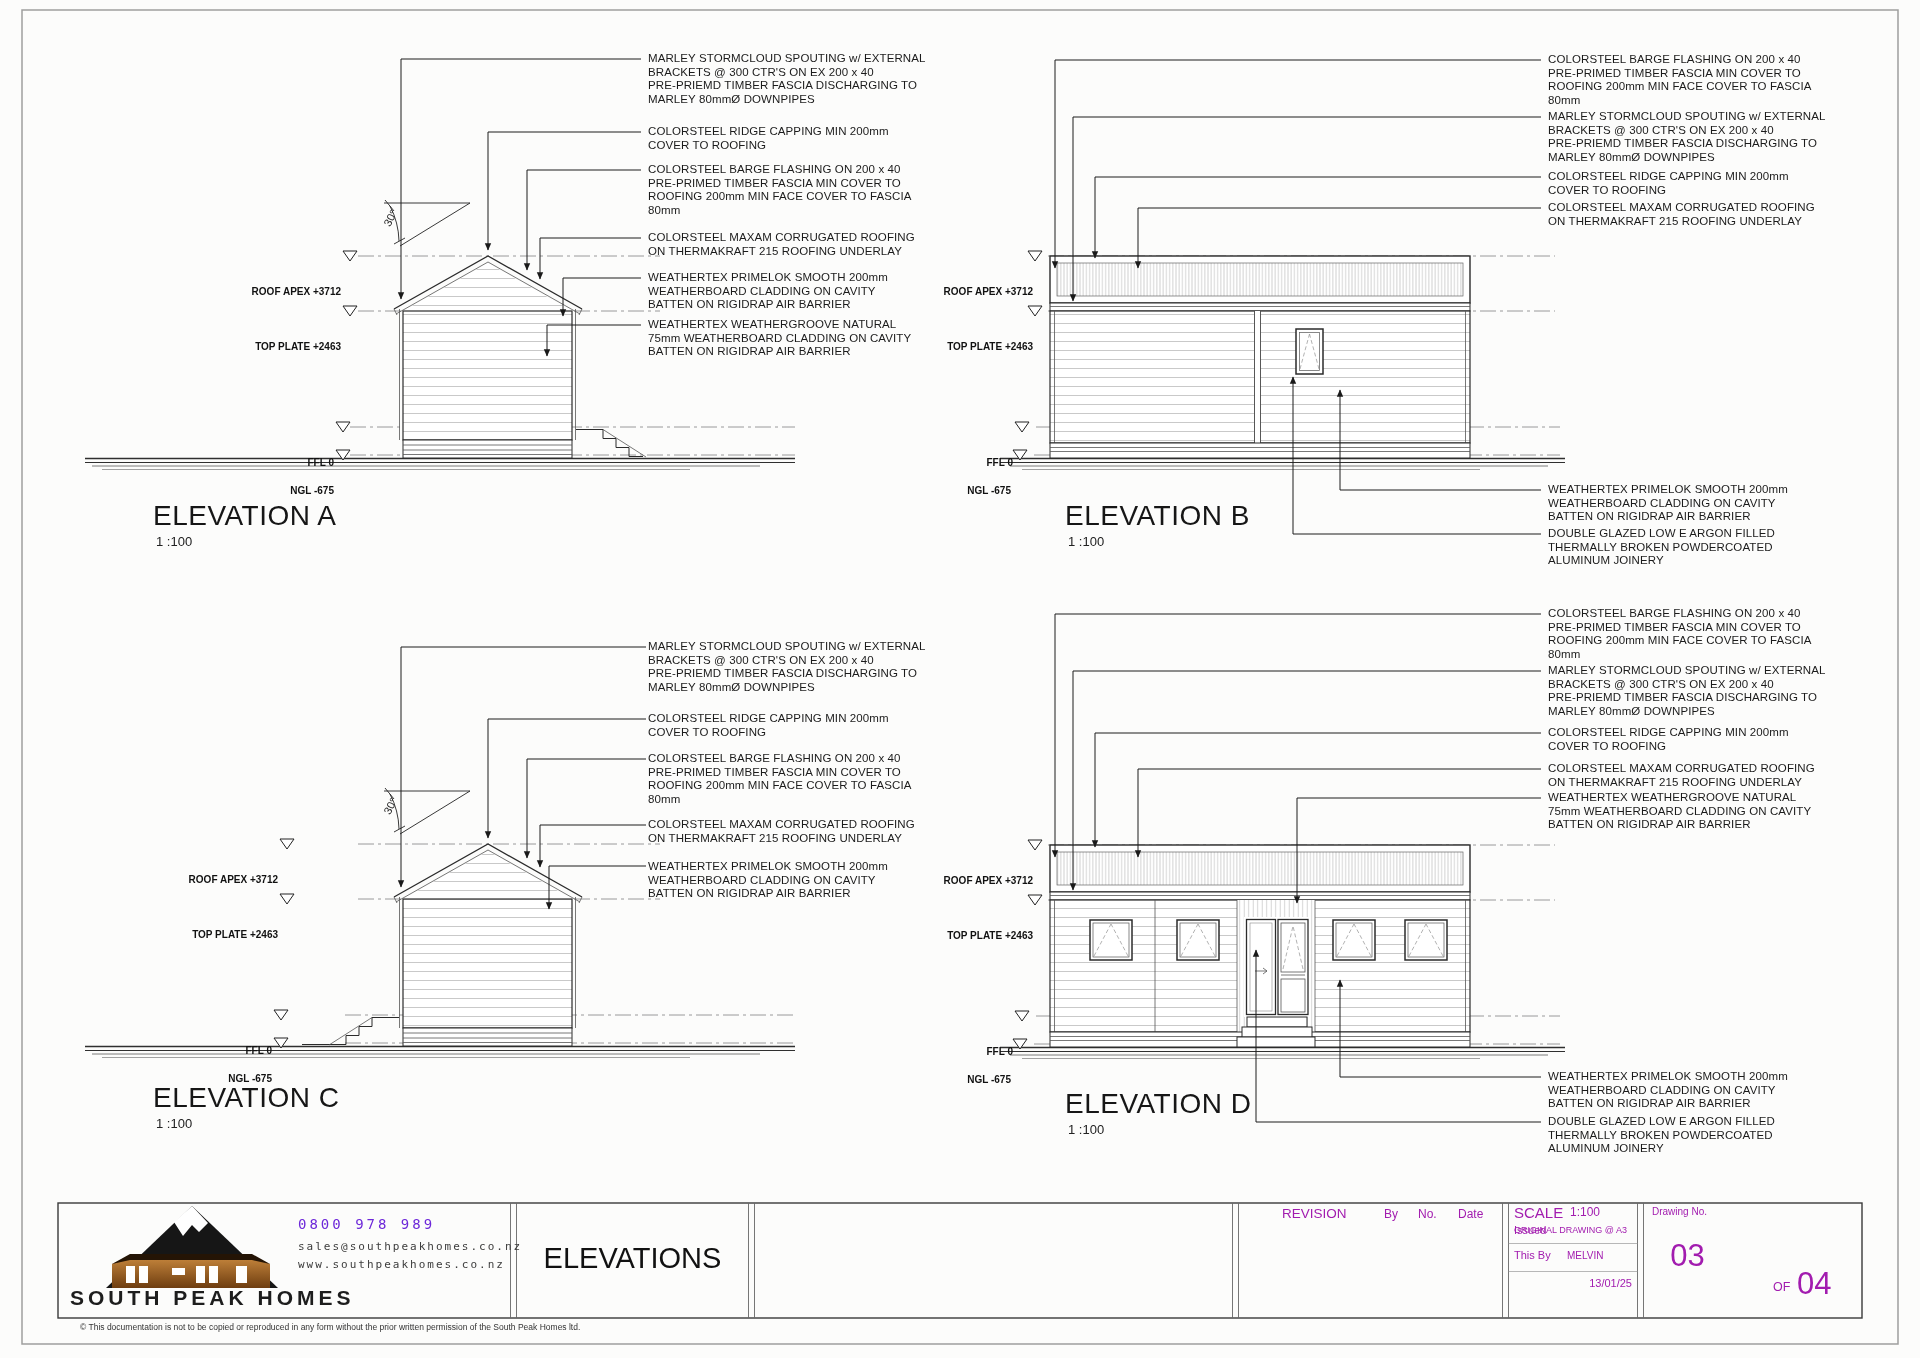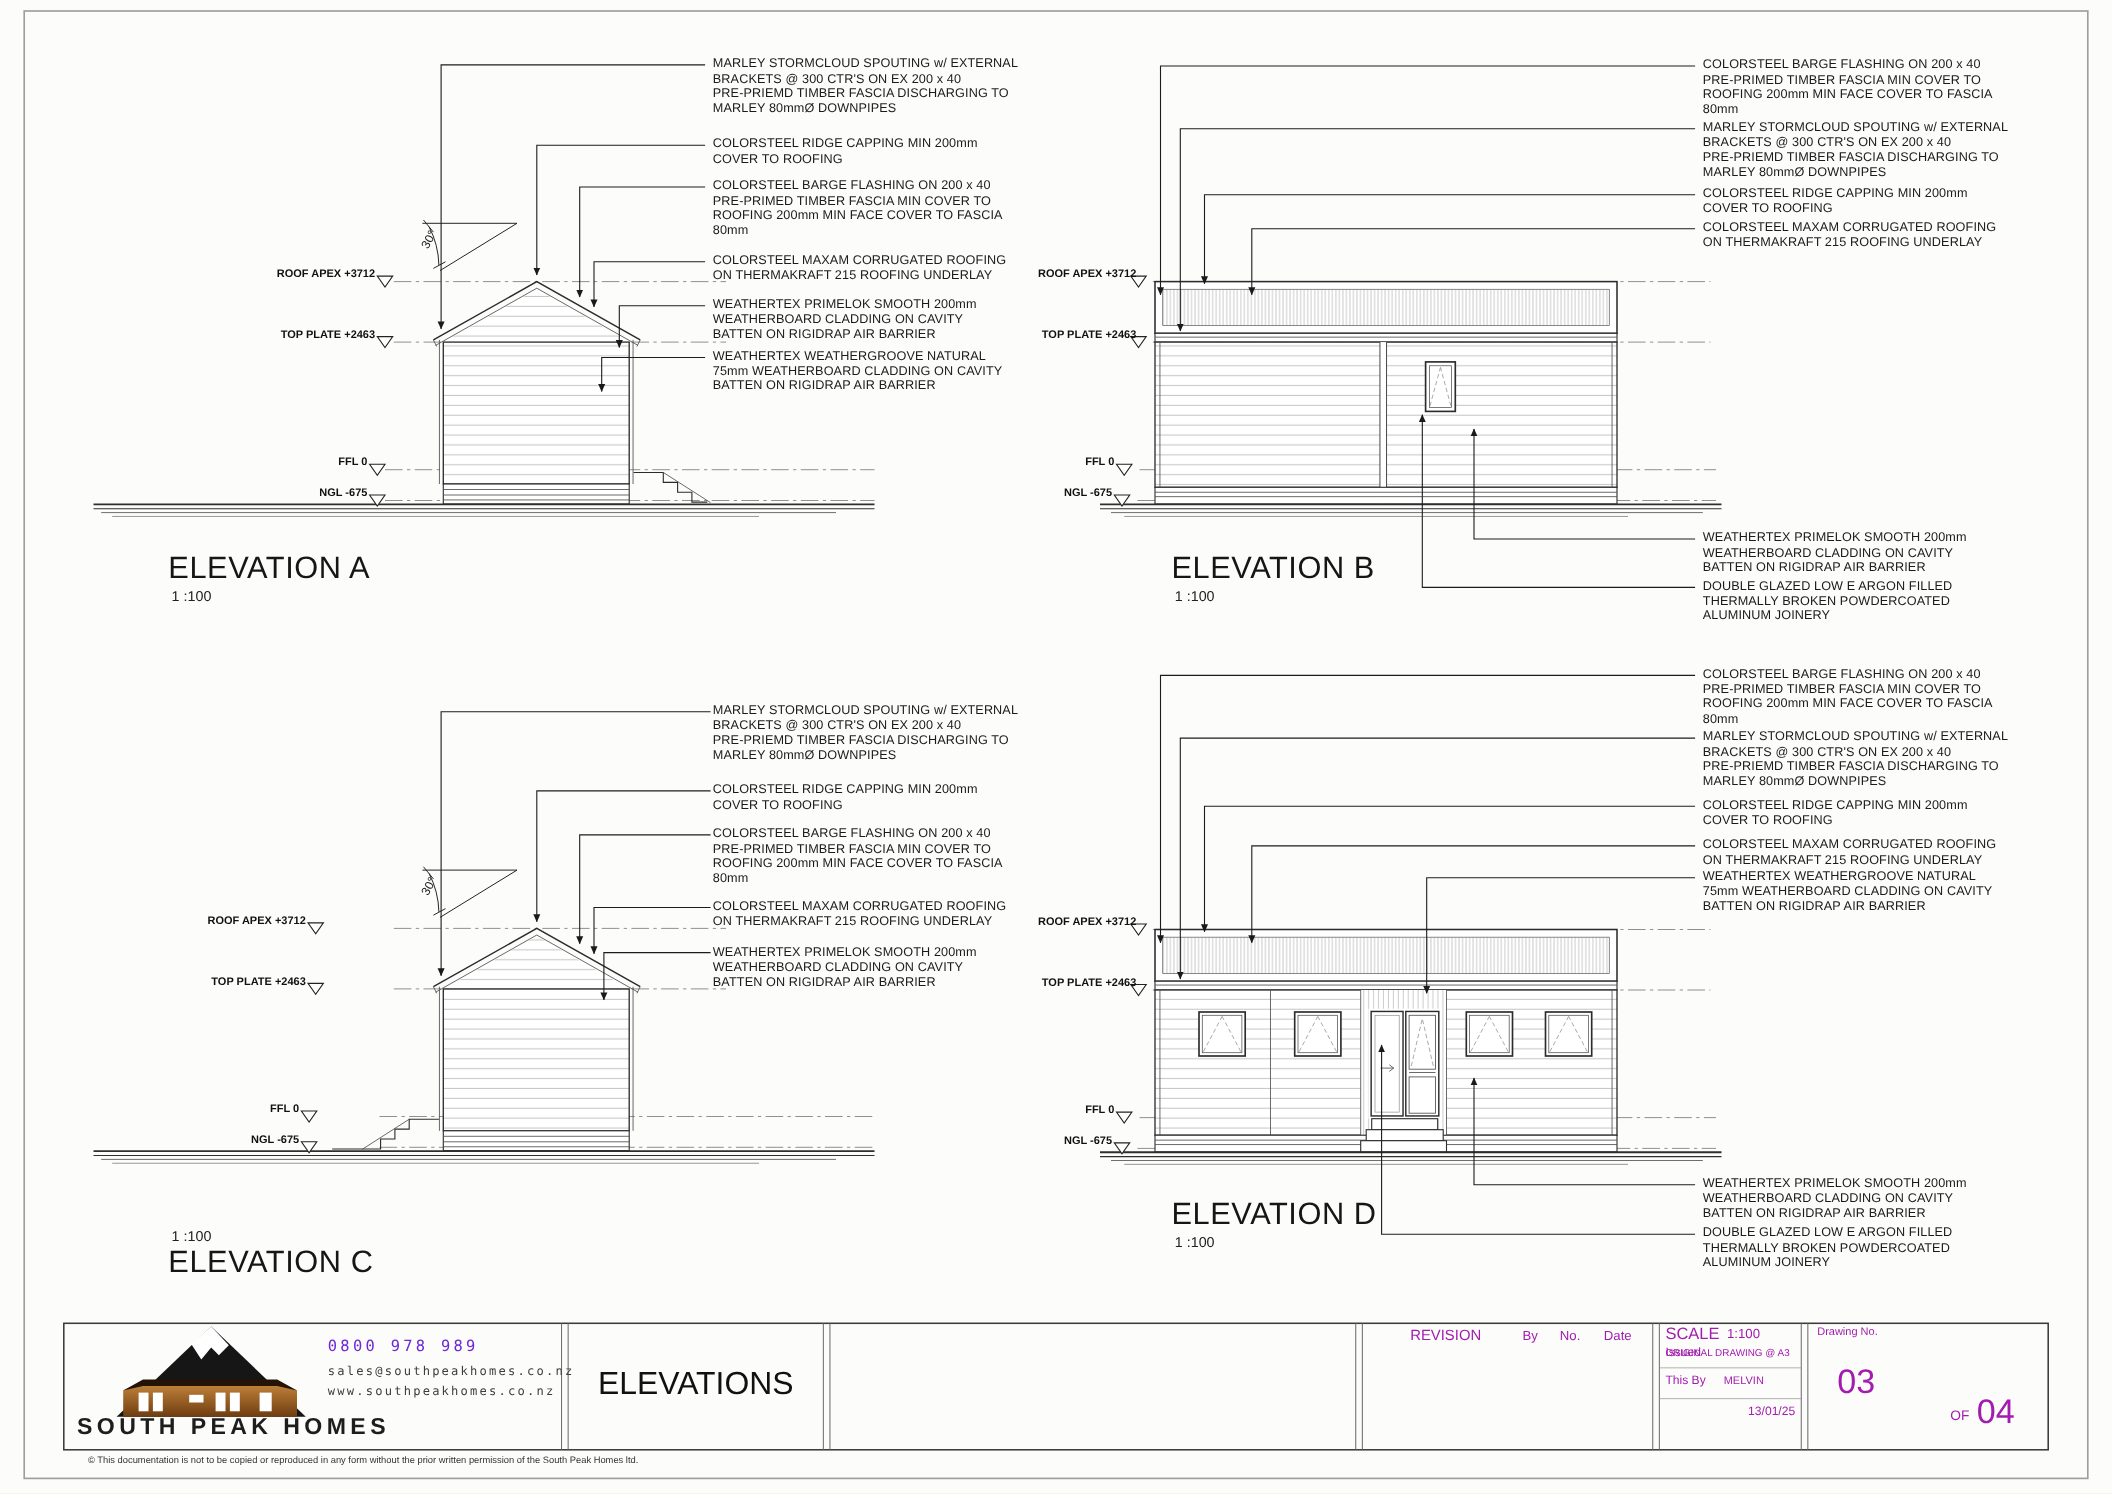--- a/index.html
+++ b/index.html
@@ -1,19 +1,19 @@
 <!DOCTYPE html>
 <html><head>
 <meta charset="utf-8">
 <style>
   html,body{margin:0;padding:0;background:#e8e8e8;}
   #sheet{position:relative;width:1920px;height:1358px;background:#fcfcfb;font-family:"Liberation Sans",sans-serif;color:#1a1a1a;overflow:hidden;}
   .abs{position:absolute;}
   .note{position:absolute;font-size:11.5px;line-height:13.6px;white-space:pre-line;color:#1b1b1b;letter-spacing:0.1px;}
-  .datum{position:absolute;font-size:10px;font-weight:bold;width:130px;text-align:right;color:#111;}
+  .datum{position:absolute;font-size:10px;font-weight:bold;width:130px;text-align:right;color:#111;margin-top:42px;}
   .elev-title{position:absolute;font-size:28px;letter-spacing:0.5px;color:#161616;}
   .elev-scale{position:absolute;font-size:13px;color:#222;}
   .angle{position:absolute;font-size:11px;color:#222;transform:rotate(-62deg);}
   svg{display:block;}
   .dd{stroke:#8f8f8f;stroke-width:0.9;stroke-dasharray:16 4 3 4;}
   .g1{stroke:#2f2f2f;stroke-width:1.6;}
   .g2{stroke:#2f2f2f;stroke-width:1;}
   .g3{stroke:#5a5a5a;stroke-width:0.8;}
   .g4{stroke:#7a7a7a;stroke-width:0.7;}
   .thin{stroke:#555;stroke-width:0.8;fill:none;}
@@ -334,21 +334,21 @@
   <div class="note" style="left:648px;top:818px">COLORSTEEL MAXAM CORRUGATED ROOFING
 ON THERMAKRAFT 215 ROOFING UNDERLAY</div>
   <div class="note" style="left:648px;top:860px">WEATHERTEX PRIMELOK SMOOTH 200mm
 WEATHERBOARD CLADDING ON CAVITY
 BATTEN ON RIGIDRAP AIR BARRIER</div>
   <div class="datum" style="left:148px;top:832px">ROOF APEX +3712</div>
   <div class="datum" style="left:148px;top:887px">TOP PLATE +2463</div>
   <div class="datum" style="left:142px;top:1003px">FFL 0</div>
   <div class="datum" style="left:142px;top:1031px">NGL -675</div>
   <div class="angle" style="left:382px;top:800px">30°</div>
-  <div class="elev-title" style="left:153px;top:1131px">ELEVATION C</div>
+  <div class="elev-title" style="left:153px;top:1082px">ELEVATION C</div>
   <div class="elev-scale" style="left:156px;top:1116px">1 :100</div>
 
   <div class="note" style="left:1548px;top:607px">COLORSTEEL BARGE FLASHING ON 200 x 40
 PRE-PRIMED TIMBER FASCIA MIN COVER TO
 ROOFING 200mm MIN FACE COVER TO FASCIA
 80mm</div>
   <div class="note" style="left:1548px;top:664px">MARLEY STORMCLOUD SPOUTING w/ EXTERNAL
 BRACKETS @ 300 CTR'S ON EX 200 x 40
 PRE-PRIEMD TIMBER FASCIA DISCHARGING TO
 MARLEY 80mmØ DOWNPIPES</div>

